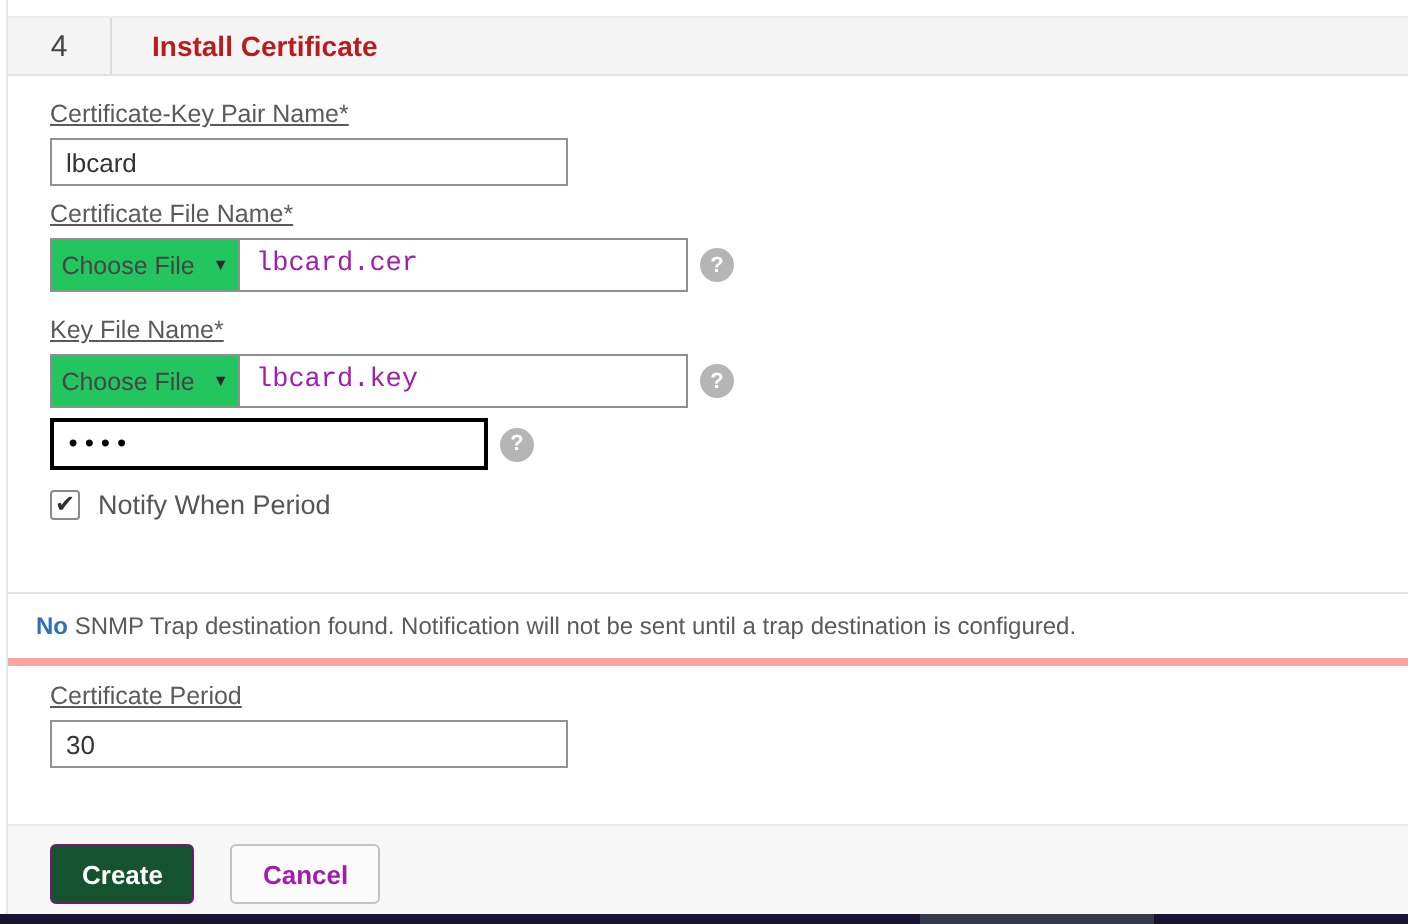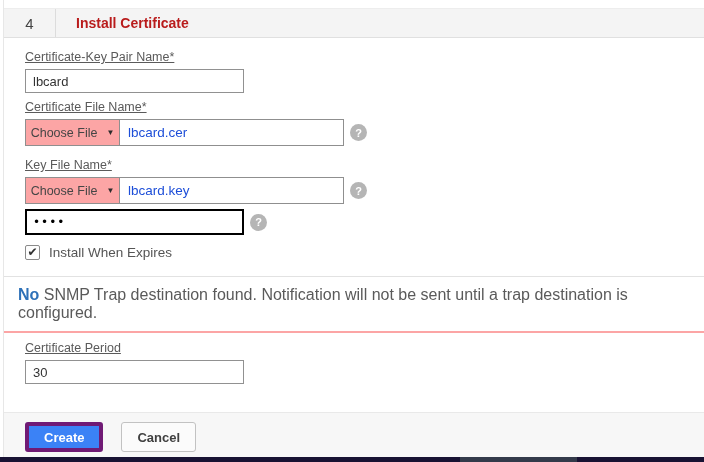--- a/index.html
+++ b/index.html
@@ -49,21 +49,21 @@
   .field-label {
     font-size: 12.5px;
     color: #5a5a5a;
     line-height: 14px;
     display: block;
     text-decoration: underline;
   }
   .text-input {
     display: block;
     margin-top: 5px;
-    width: 219px;
+    width: 259px;
     height: 24px;
     border: 1px solid #919191;
     background: #fff;
     font-family: "Liberation Sans", sans-serif;
     font-size: 13px;
     color: #333;
     padding: 0 7px;
     outline: none;
   }
   .mt13 { margin-top: 7px; }
@@ -77,37 +77,38 @@
     border: 1px solid #8f8f8f;
     background: #fff;
   }
   .choose-btn {
     width: 94px;
     display: flex;
     align-items: center;
     justify-content: center;
     gap: 9px;
     border-right: 1px solid #8f8f8f;
-    background: #fca5a5;
+    background: #22c55e;
     font-size: 12.5px;
     color: #454545;
     cursor: pointer;
   }
   .caret {
     font-size: 8px;
     color: #2b2b2b;
     line-height: 1;
   }
   .file-name {
     flex: 1;
     display: flex;
     align-items: center;
     padding-left: 8px;
     font-size: 13.5px;
-    color: #1d4ed8;
+    color: #a21caf;
+    font-family: Liberation Mono, monospace;
   }
   .help-icon {
     width: 17px;
     height: 17px;
     margin-left: 6px;
     border-radius: 50%;
     background: #b5b5b5;
     color: #fff;
     font-size: 11px;
     font-weight: bold;
@@ -148,23 +149,23 @@
     font-size: 12px;
     color: #2f2f2f;
     cursor: pointer;
     line-height: 1;
   }
   .checkbox-label { font-size: 13.5px; color: #555; }
   
   .notice-band {
     margin-top: 7px;
     border-top: 1px solid #e2e2e2;
-    border-bottom: 2px solid #fca5a5;
+    border-bottom: 4px solid #fca5a5;
     padding: 9px 10px 9px 14px;
-    font-size: 16px;
+    font-size: 12px;
     color: #5a5a5a;
   }
   .notice-highlight { color: #2e71b8; font-weight: bold; }
   .notice-section { margin-top: 8px; padding-left: 21px; }
   
   .footer {
     margin-top: 28px;
     border-top: 1px solid #e9e9e9;
     background: #f7f7f7;
     height: 45px;
@@ -176,27 +177,27 @@
   .btn {
     height: 30px;
     padding: 0 15px;
     font-family: "Liberation Sans", sans-serif;
     font-size: 13px;
     font-weight: bold;
     border-radius: 3px;
     cursor: pointer;
   }
   .btn-primary {
-    background: #3b82f6;
+    background: #14532d;
     color: #ffffff;
-    border: 4px solid #701a75;
+    border: 1px solid #701a75;
   }
   .btn-secondary {
     background: #fbfbfb;
-    color: #404040;
+    color: #a21caf;
     border: 1px solid #c2c2c2;
   }
   
   .bottom-bar {
     position: absolute;
     left: 0; bottom: 0;
     width: 704px;
     height: 5px;
     background: #181233;
   }
@@ -248,21 +249,21 @@
       <span class="help-icon">?</span>
     </div>
 
     <div class="password-row">
       <input class="password-input" type="text" value="••••" style="">
       <span class="help-icon">?</span>
     </div>
 
     <div class="checkbox-row">
       <span class="checkbox">✔</span>
-      <span class="checkbox-label">Install When Expires</span>
+      <span class="checkbox-label">Notify When Period</span>
     </div>
 
   </div>
 
   <div class="notice-band">
     <span class="notice-highlight">No</span><span> SNMP Trap destination found. Notification will not be sent until a trap destination is configured.</span>
   </div>
 
   <div class="notice-section">
     <label class="field-label">Certificate Period</label>

